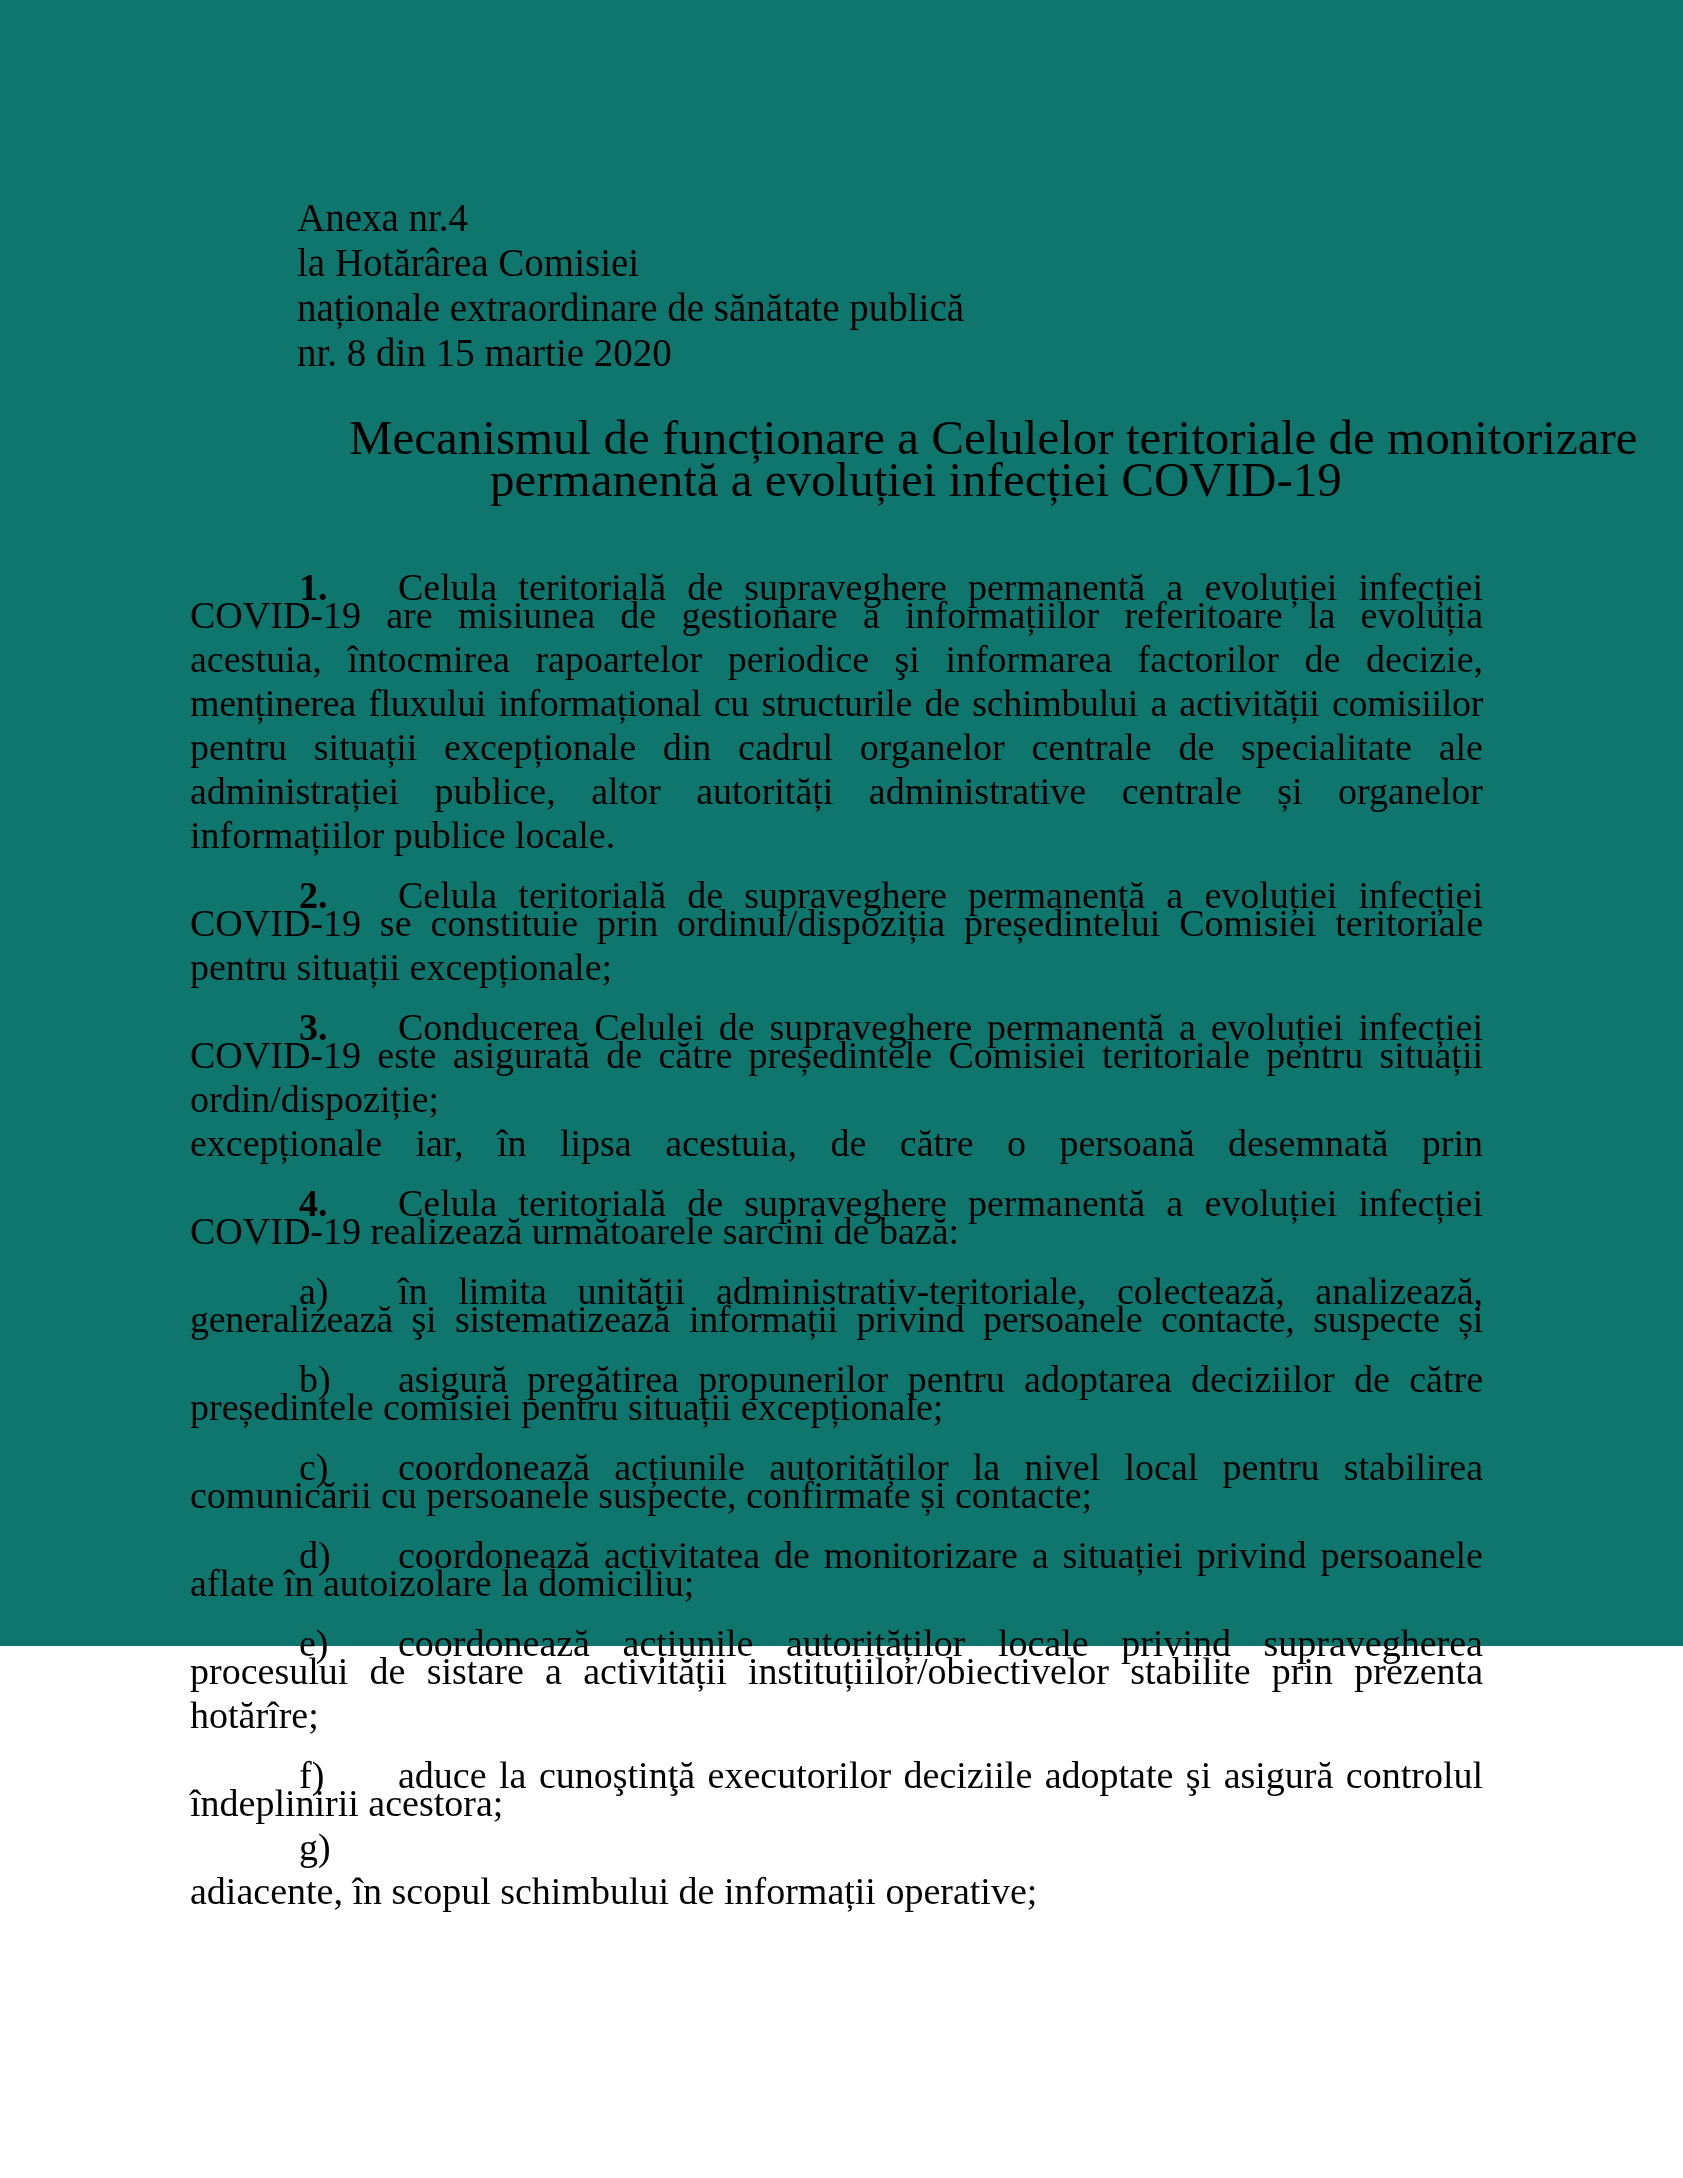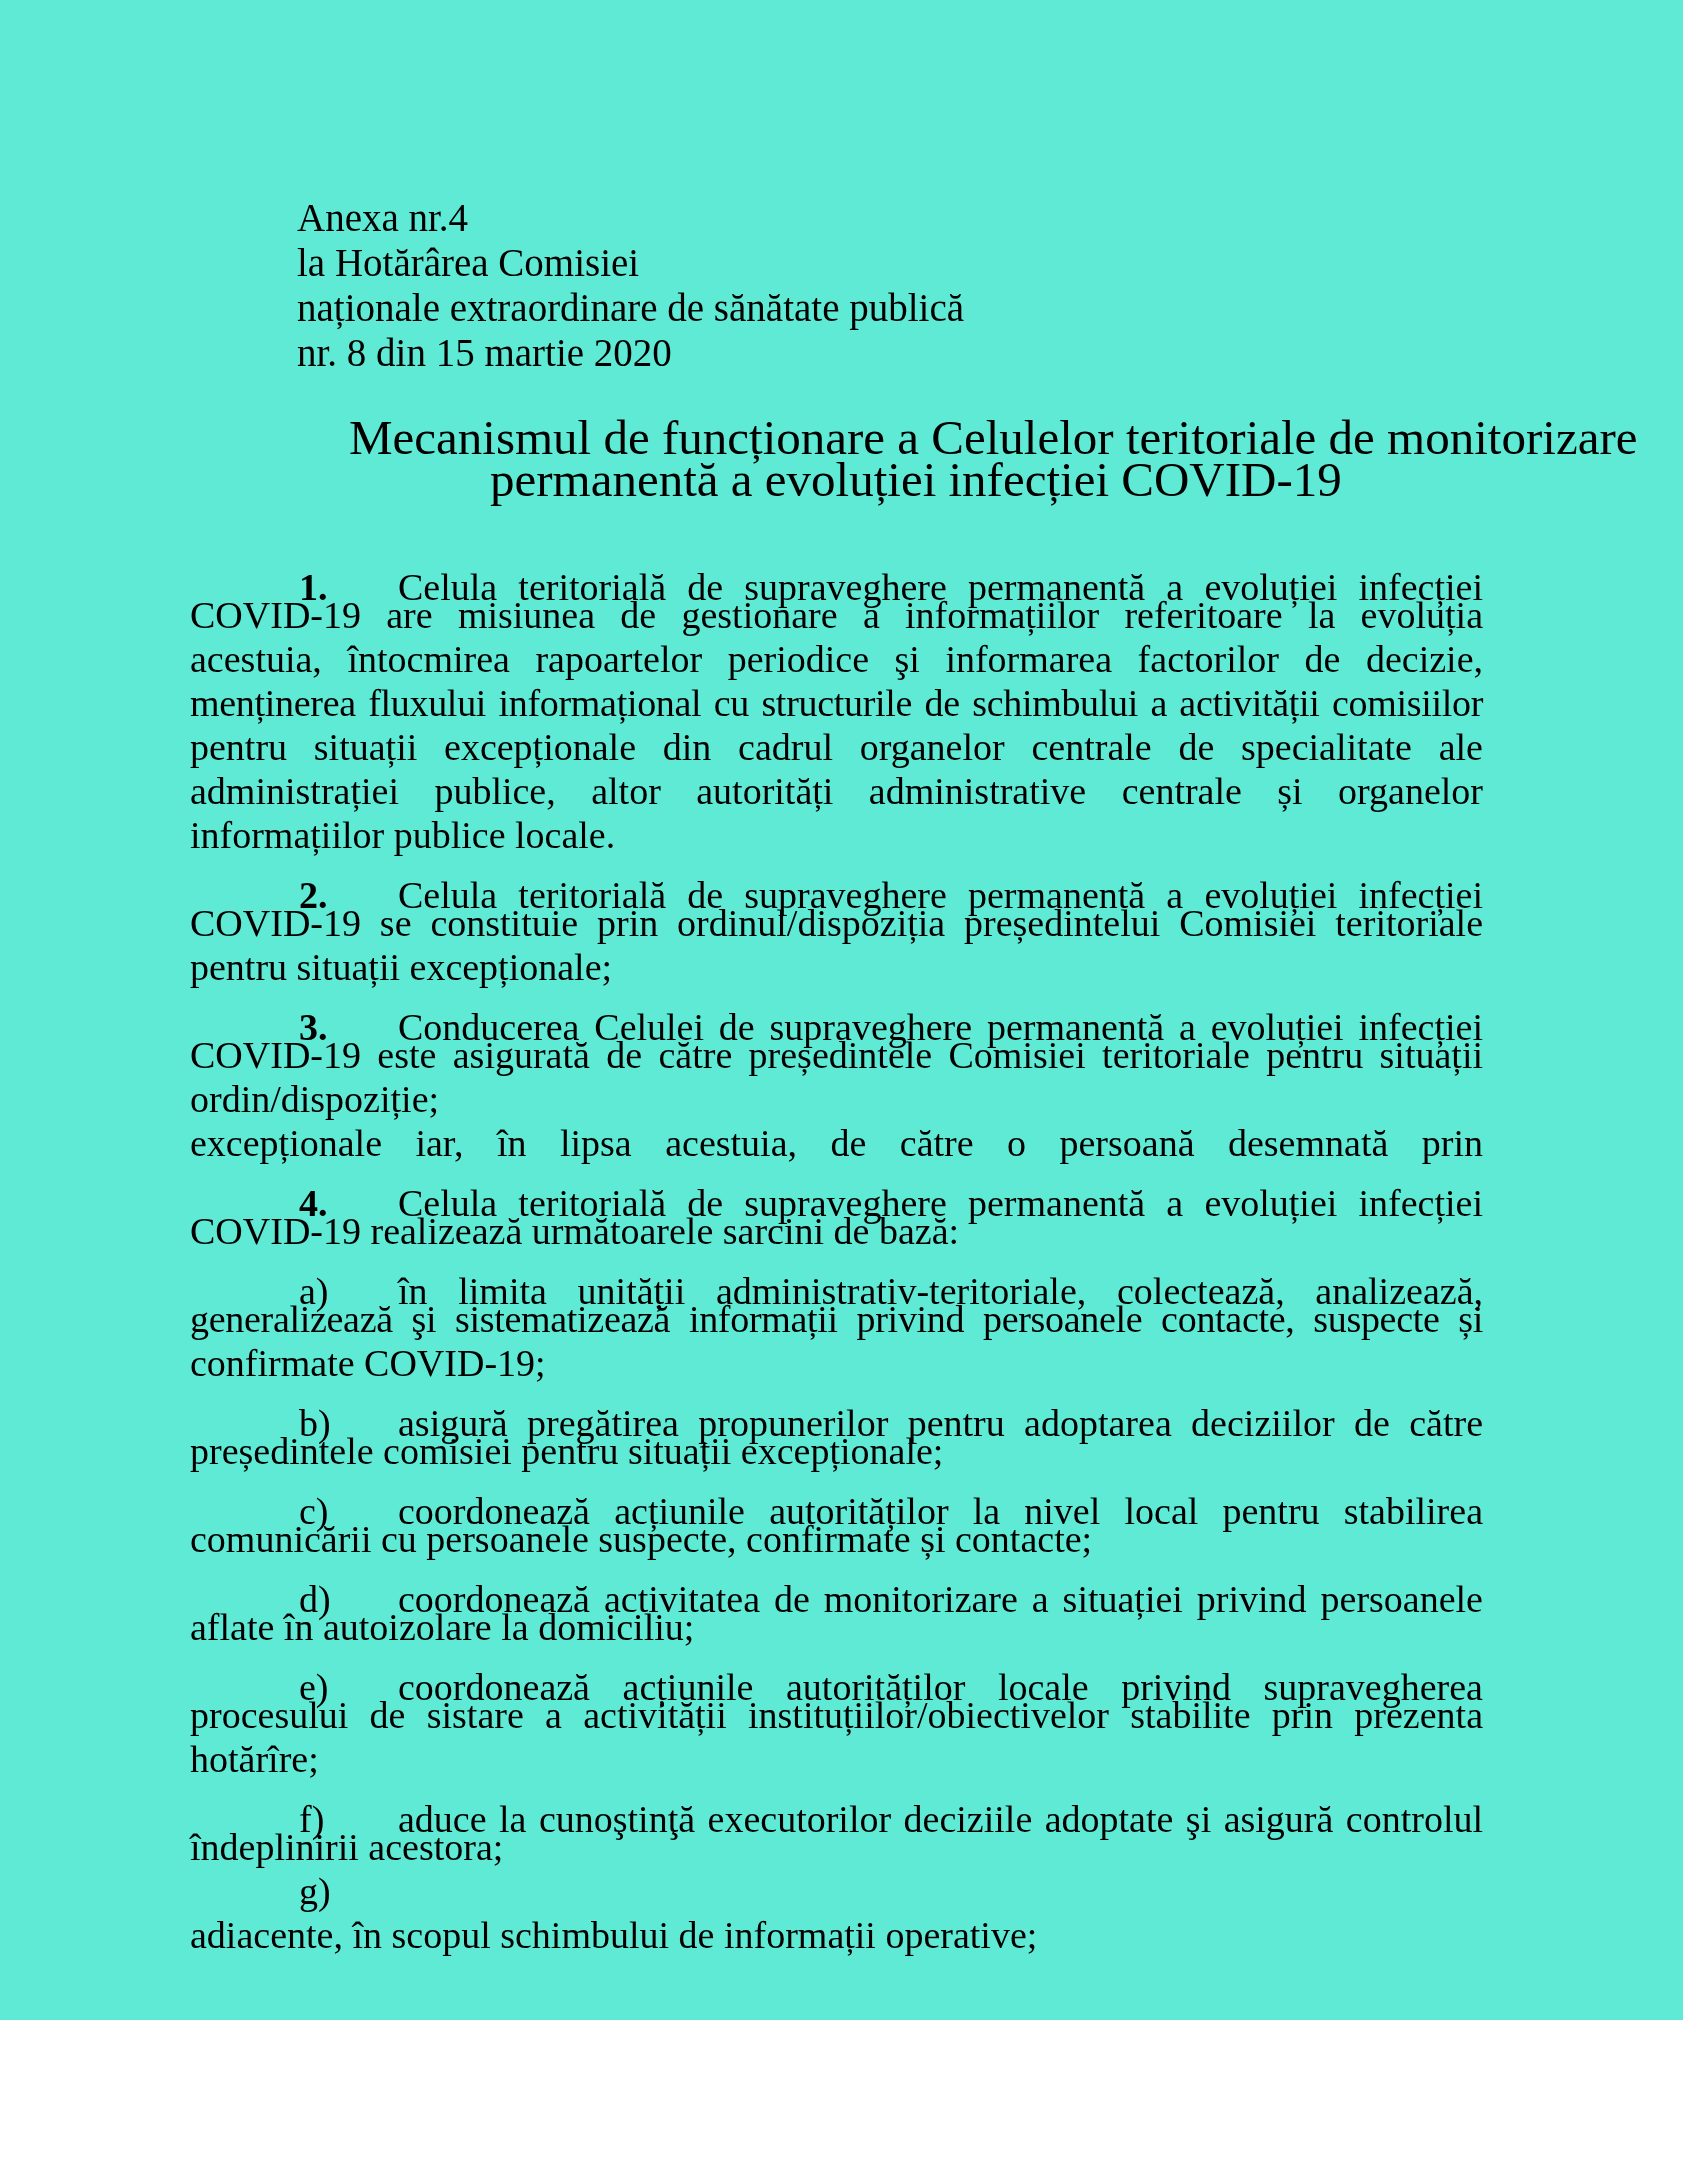--- a/index.html
+++ b/index.html
@@ -12,22 +12,22 @@
     height: 2178px;
     position: relative;
     overflow: hidden;
     font-family: "Liberation Serif", "DejaVu Serif", serif;
     color: #000000;
   }
   .page {
     position: absolute;
     left: 0; top: 0;
     width: 1683px;
-    height: 2020px;
-    background: #5eead4;
+    height: 1646px;
+    background: #0f766e;
   }
   .annex-header {
     position: absolute;
     left: 297px;
     top: 195px;
     font-size: 39px;
     line-height: 45px;
   }
   .annex-header .hline {
     display: block;
@@ -140,21 +140,20 @@
           <span class="first-rest">Celula teritorială de supraveghere permanentă a evoluției infecției</span>
         </div>
         <span class="line">COVID-19 realizează următoarele sarcini de bază:</span>
       </div>
       <div>
         <div class="line first-line">
           <span class="marker">a)</span>
           <span class="first-rest">în limita unității administrativ-teritoriale, colectează, analizează,</span>
         </div>
         <span class="line justify tight">generalizează şi sistematizează informații privind persoanele contacte, suspecte și</span>
-        <span class="line">confirmate COVID-19;</span>
       </div>
       <div>
         <div class="line first-line">
           <span class="marker">b)</span>
           <span class="first-rest">asigură pregătirea propunerilor pentru adoptarea deciziilor de către</span>
         </div>
         <span class="line">președintele comisiei pentru situații excepționale;</span>
       </div>
       <div>
         <div class="line first-line">

